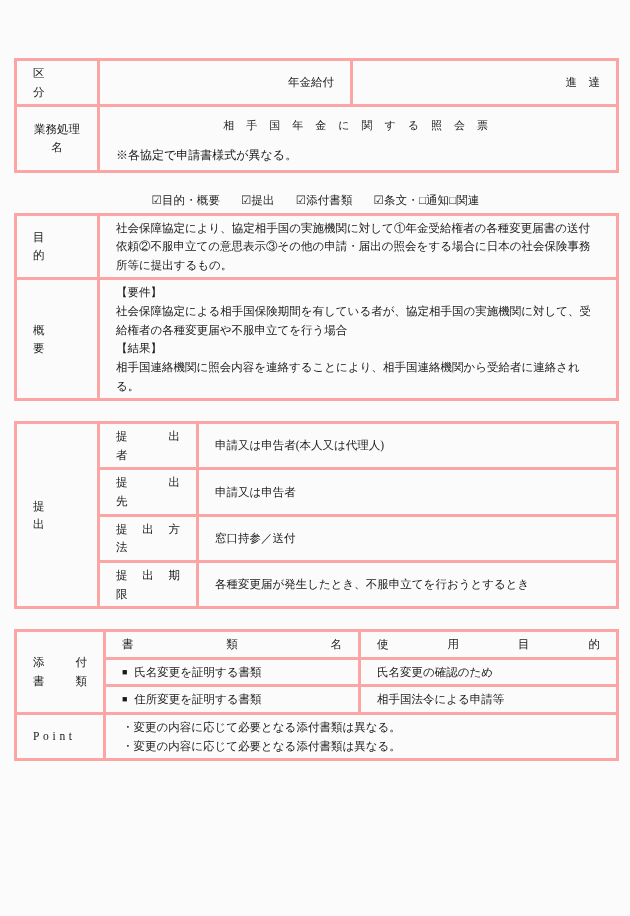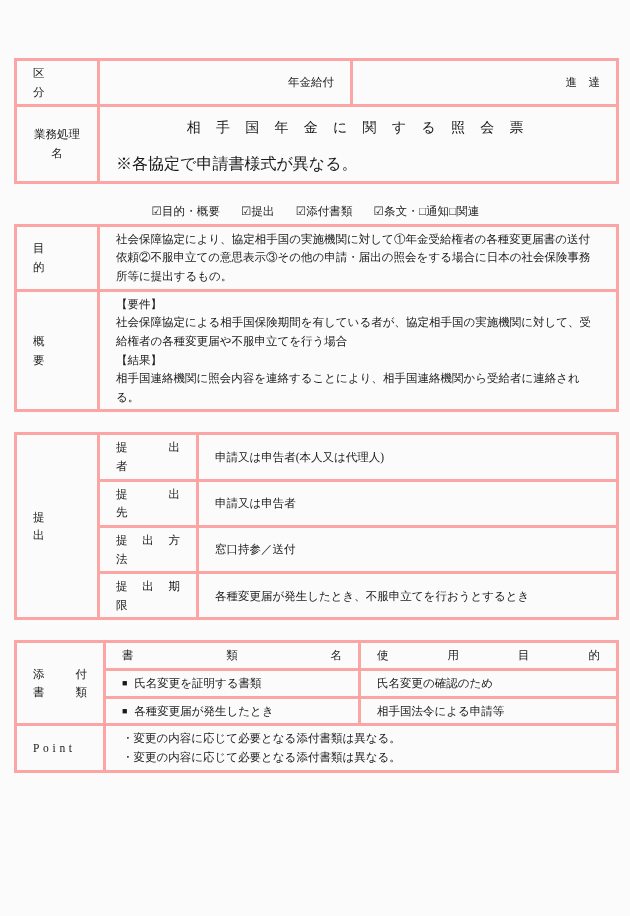--- a/index.html
+++ b/index.html
@@ -43,26 +43,26 @@
     text-align-last: justify;
     text-justify: inter-character;
   }
   .ctr { text-align: right; }
   .lbl-cell { text-align: center; }
   .wide-sp { letter-spacing: 0.32em; }
 
   .title-main {
     text-align: center;
     letter-spacing: 0.42em;
-    font-size: 14px;
+    font-size: 11px;
     padding-top: 7px;
     padding-bottom: 2px;
   }
   .note-line {
-    font-size: 16px;
+    font-size: 12px;
     padding-top: 9px;
     padding-bottom: 1px;
   }
   .biz-cell { padding: 7px 8px 5px 8px; }
 
   .gap-sm { height: 16px; }
   .gap-md { height: 20px; }
 
   .checkrow {
     font-size: 11.5px;
@@ -208,21 +208,21 @@
       <tr>
         <td>
           <span class="sq">■</span>
           <span class="doc-name">氏名変更を証明する書類</span>
         </td>
         <td>氏名変更の確認のため</td>
       </tr>
       <tr>
         <td>
           <span class="sq">■</span>
-          <span class="doc-name">各種変更届が発生したとき</span>
+          <span class="doc-name">住所変更を証明する書類</span>
         </td>
         <td>相手国法令による申請等</td>
       </tr>
       <tr>
         <td class="lbl-cell">
           <span class="spread wide-sp">Point</span>
         </td>
         <td colspan="2">
           <div class="bullet-line">・変更の内容に応じて必要となる添付書類は異なる。</div>
           <div class="bullet-line">・変更の内容に応じて必要となる添付書類は異なる。</div>

